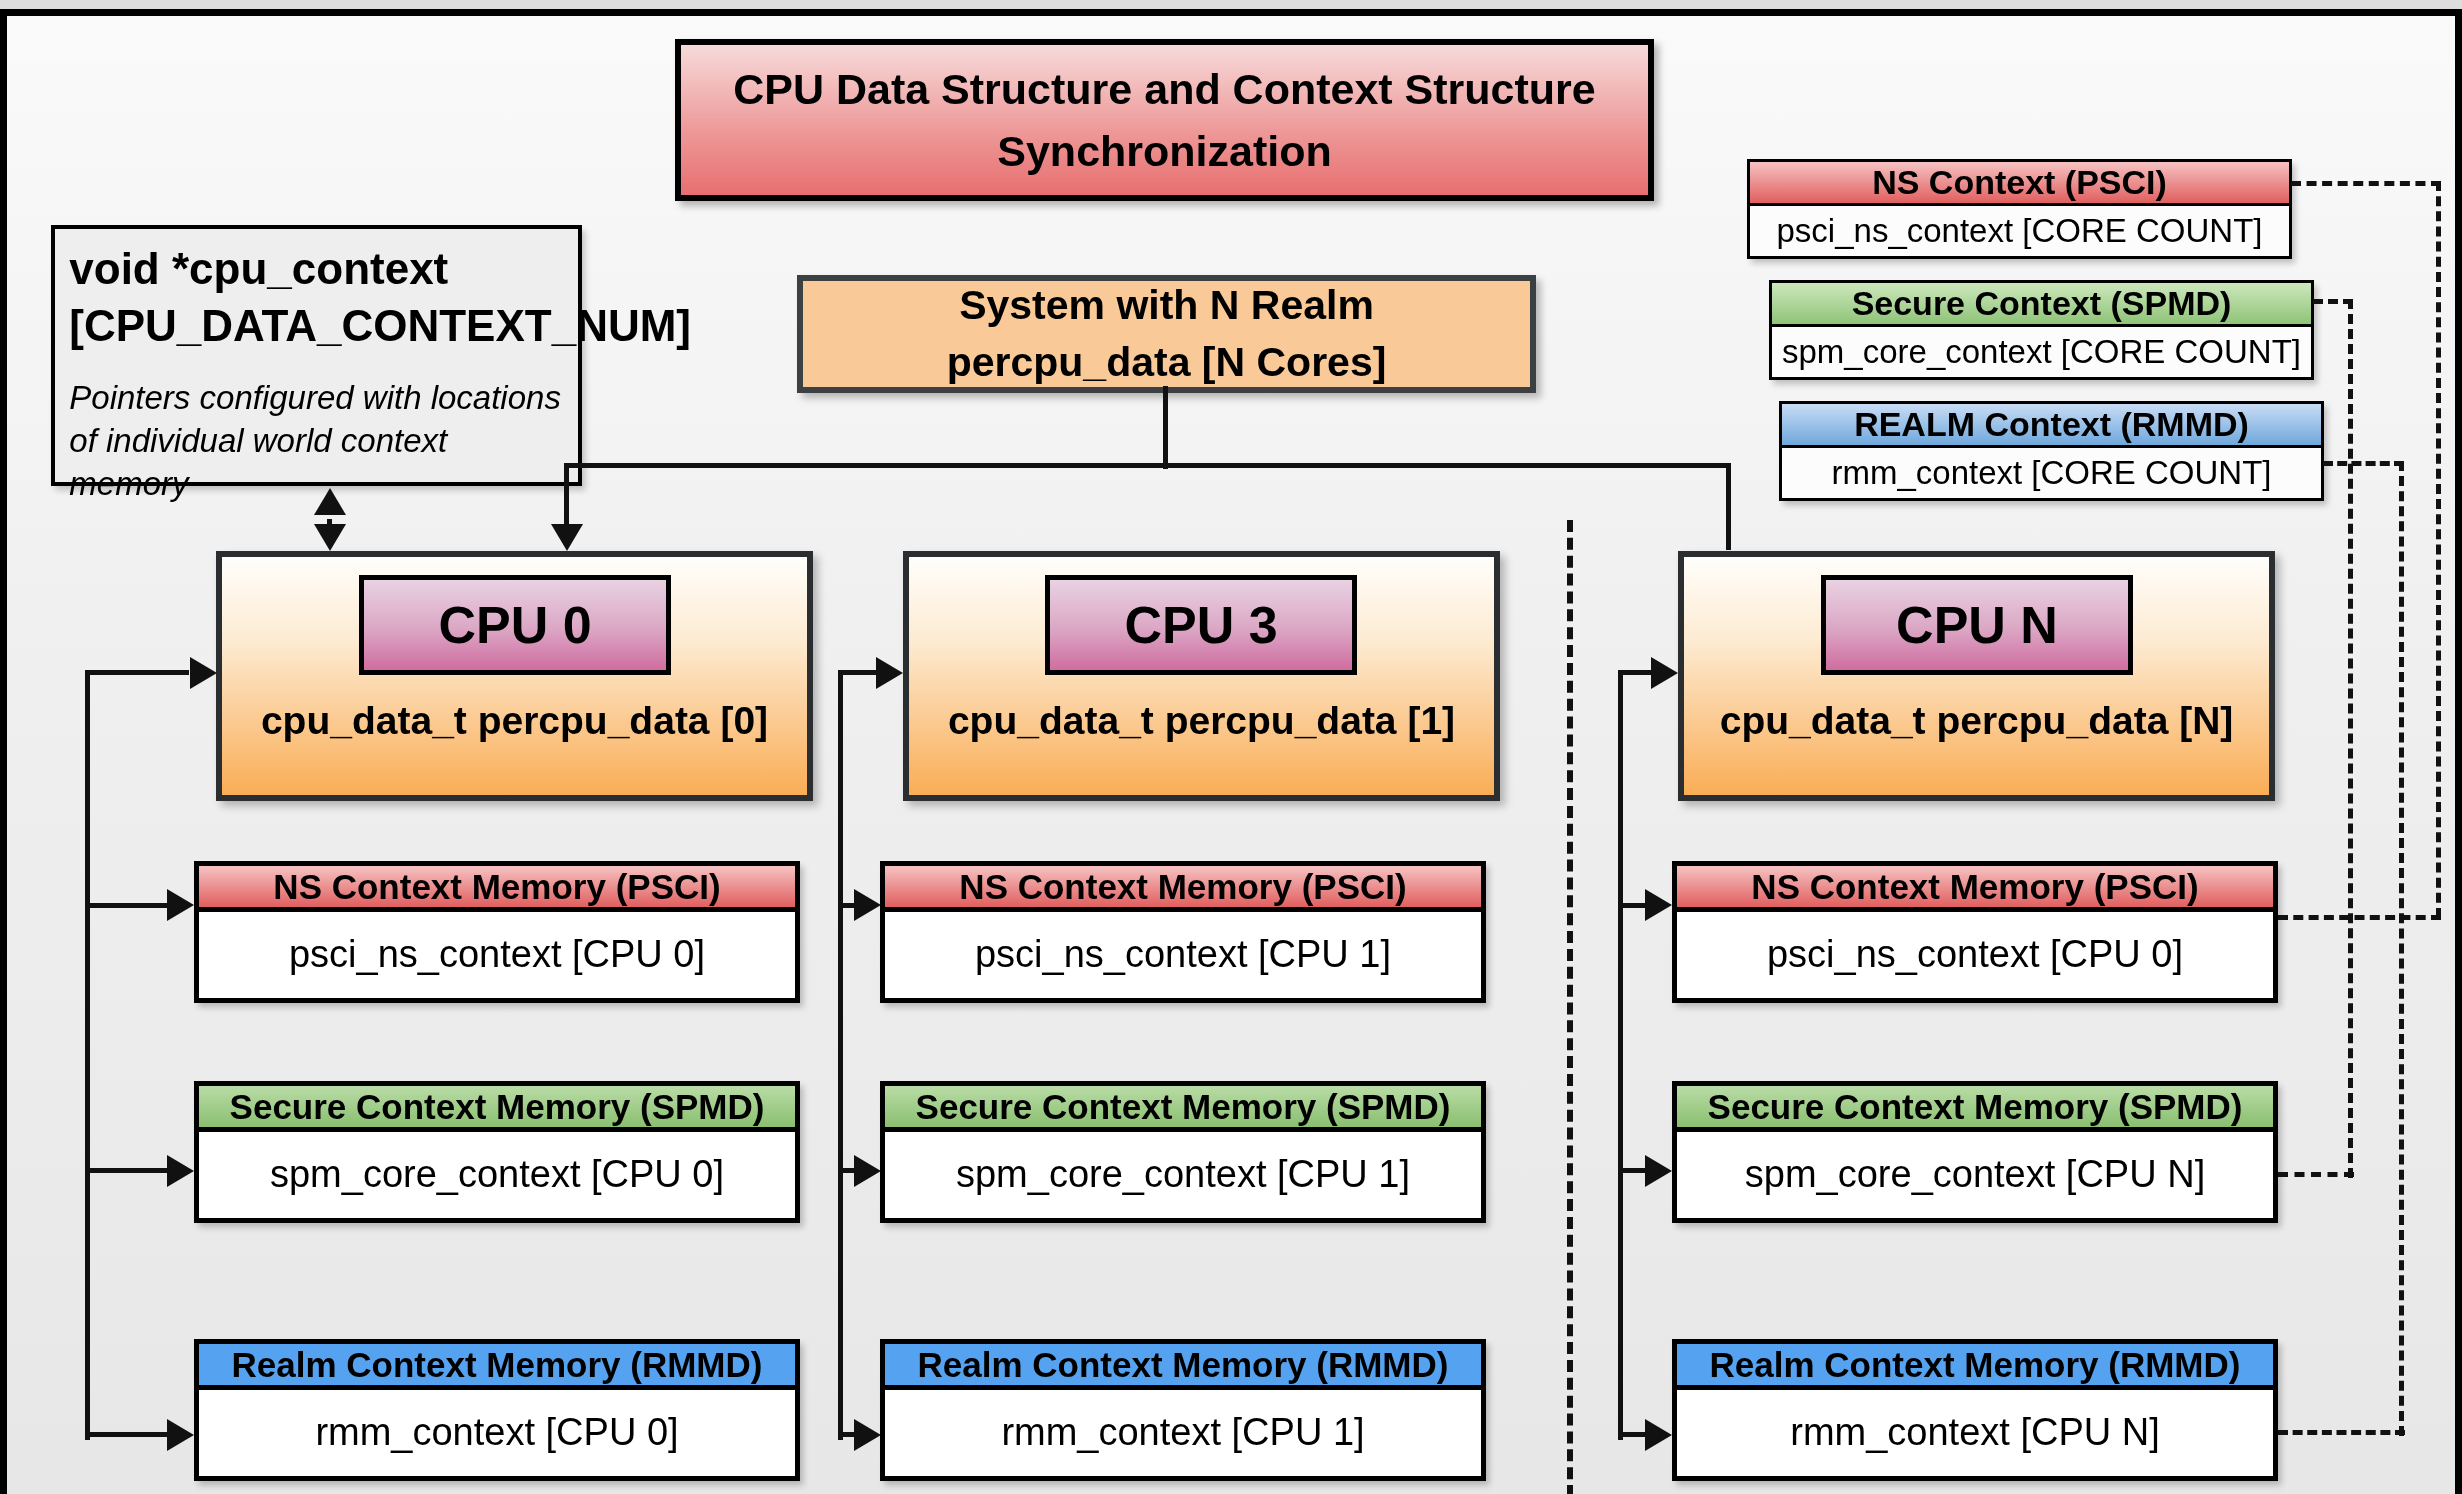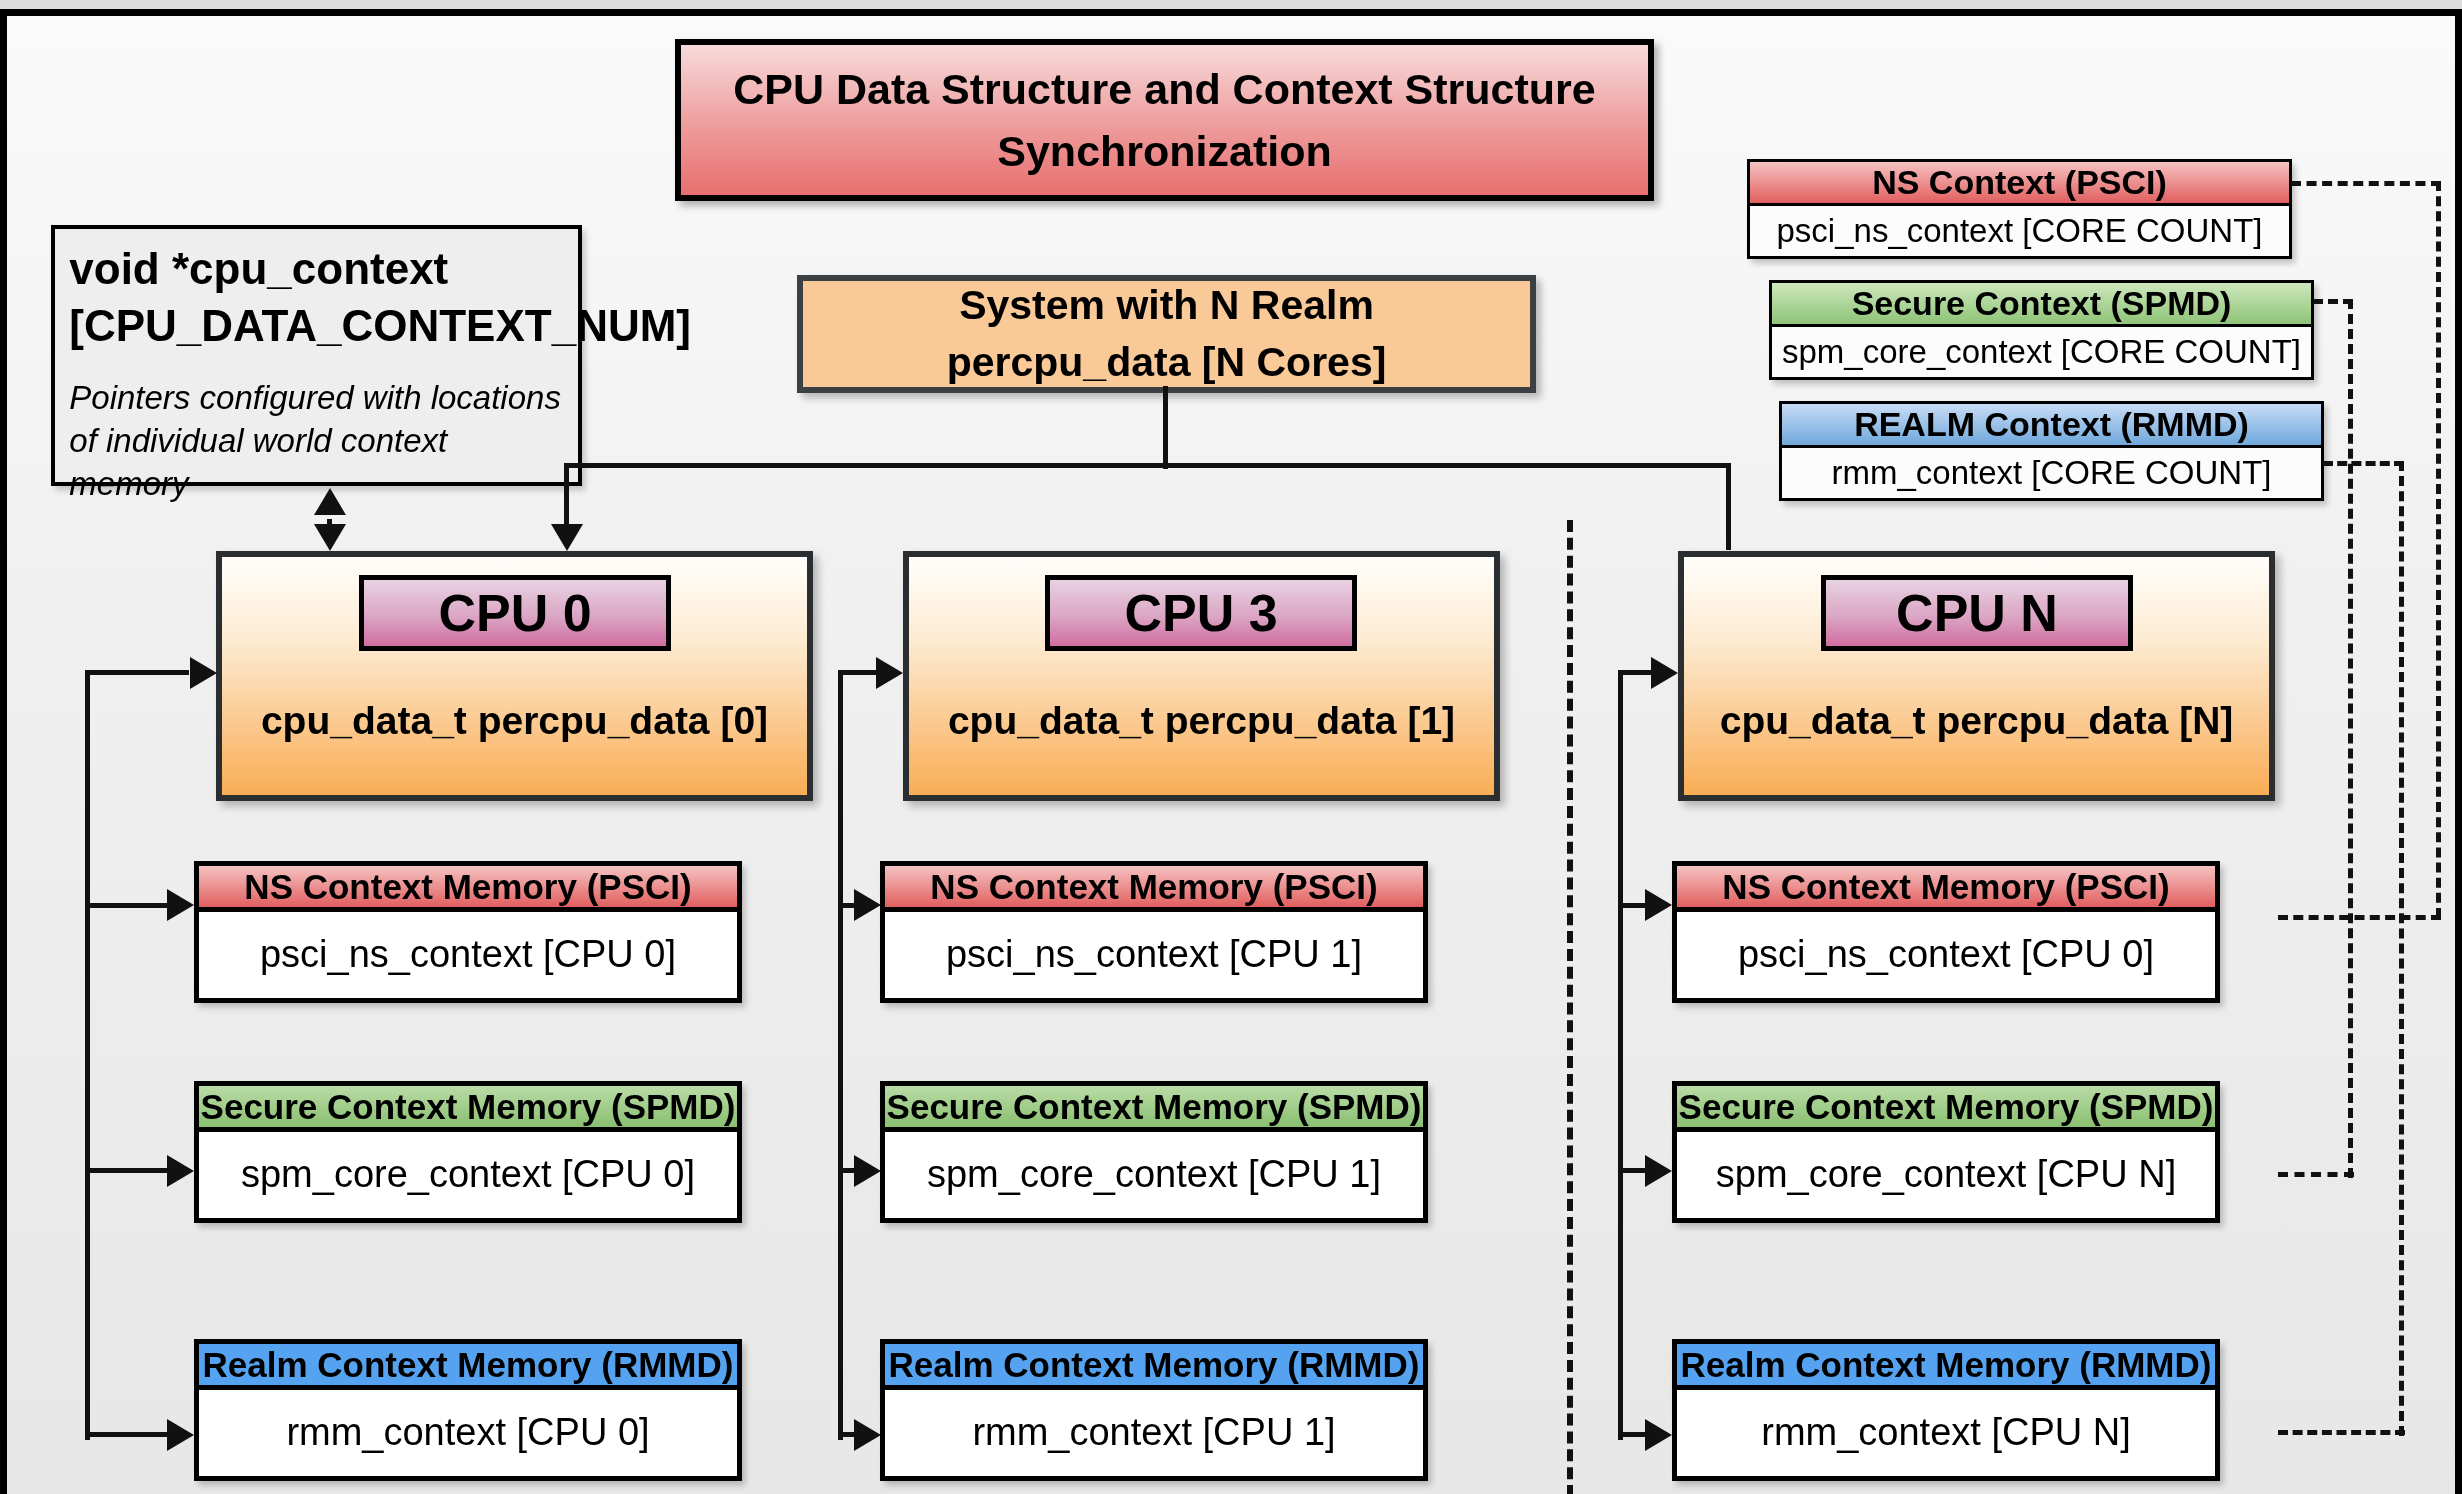--- a/index.html
+++ b/index.html
@@ -51,28 +51,28 @@
   .hd-green-l{background:linear-gradient(180deg,#cde7bc 0%,#8fc478 100%);}
   .hd-blue-l{background:linear-gradient(180deg,#c8dcf5 0%,#6fa8dc 100%);}
 
   
   .cpu{
     top:535px;width:597px;height:250px;border:6.2px solid #2b2e31;
     background:linear-gradient(180deg,#fffefb 0%,#fdebd2 35%,#fbc98f 70%,#f9ad55 100%);
     box-shadow:4.5px 5.3px 8px rgba(0,0,0,.25);
   }
   .cpulabel{
-    top:559px;width:312px;height:76px;border:5.3px solid #000;
+    top:559px;width:312px;height:100px;border:5.3px solid #000;
     background:linear-gradient(180deg,#e8d2e2 0%,#dba6c4 55%,#d06da0 100%);
     font-weight:700;font-size:52px;
   }
   .cpusub{top:683px;width:597px;text-align:center;font-weight:700;font-size:39px;}
 
   
-  .mem{width:548px;height:142px;border:5.3px solid #000;background:#ffffff;box-shadow:3.6px 4.5px 6.2px rgba(0,0,0,.22);text-align:center;}
+  .mem{width:606px;height:142px;border:5.3px solid #000;background:#ffffff;box-shadow:3.6px 4.5px 6.2px rgba(0,0,0,.22);text-align:center;}
   .mem .hd{height:41px;border-bottom:5.3px solid #000;font-weight:700;font-size:35px;}
   .mem .bd{height:85px;font-size:38px;}
   .hd-green{background:linear-gradient(180deg,#b9dca6 0%,#8abf70 100%);}
   .hd-blue{background:#55a3f0;}
 
   
   .ln{background:#111;}
   .dashv{width:0;border-left:5.3px dashed #111;}
   .dashh{height:0;border-top:5.3px dashed #111;}
   .sepv{width:0;border-left:6.2px dashed #111;}

